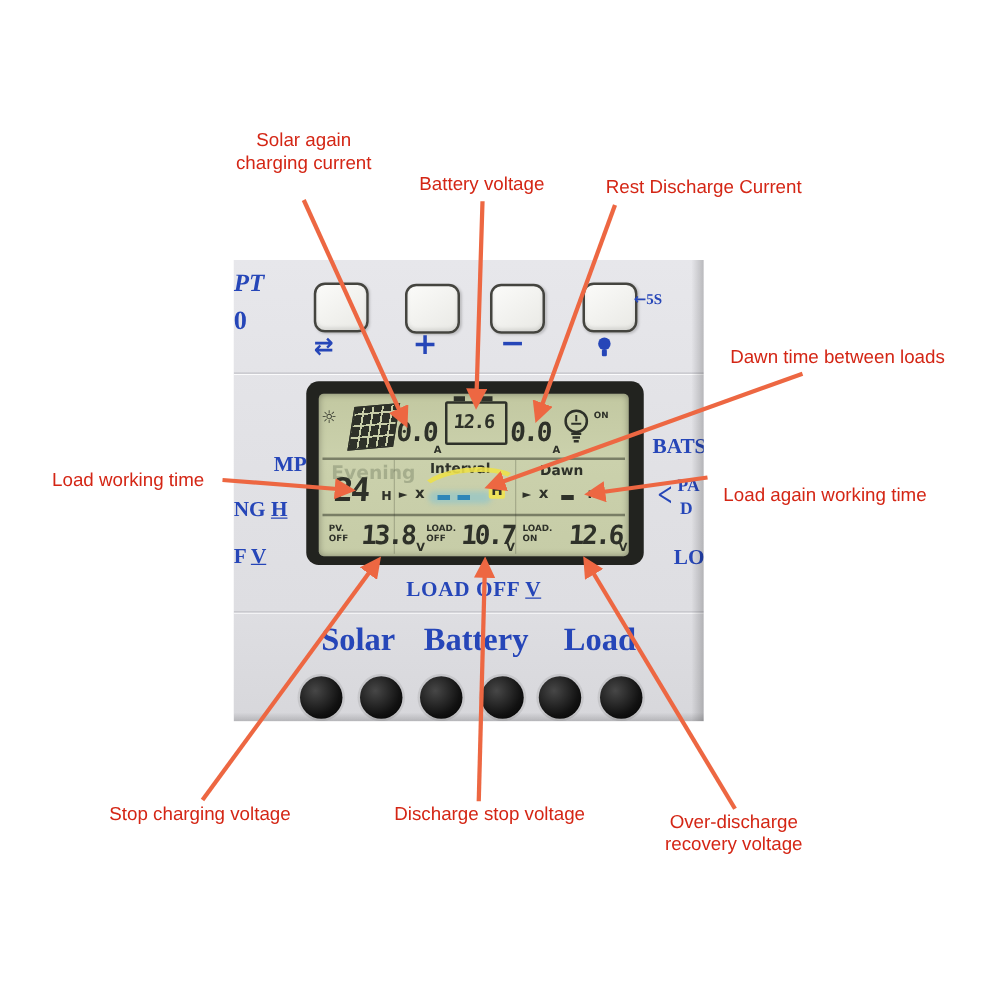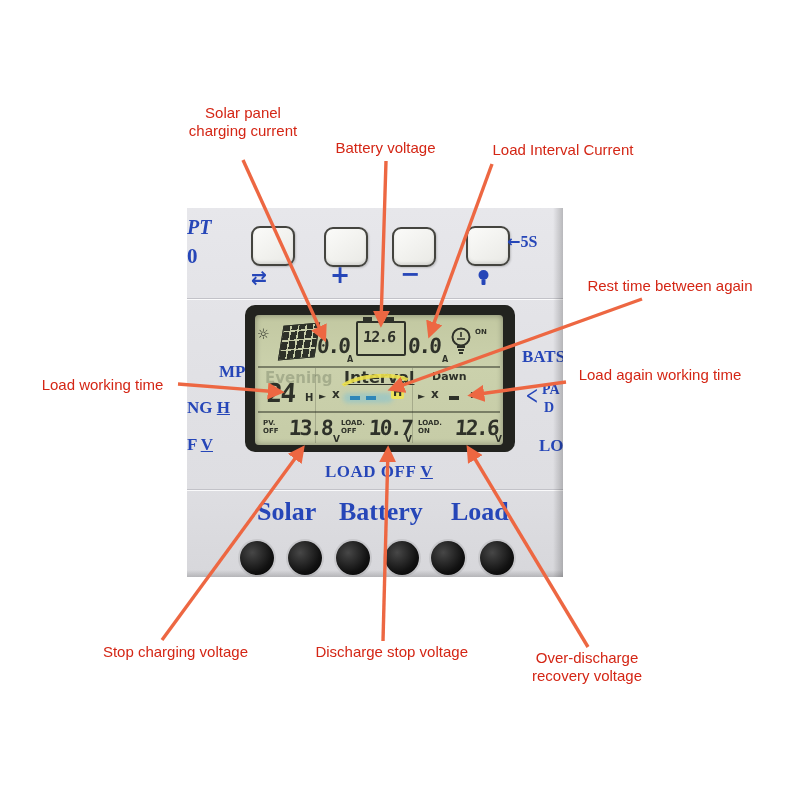--- a/index.html
+++ b/index.html
@@ -7,22 +7,22 @@
        font-family:"Liberation Sans",sans-serif;overflow:hidden;}
 
   
   .ann{position:absolute;color:#d42615;font-size:15px;line-height:18px;
        text-align:center;white-space:pre-line;font-family:"Liberation Sans",sans-serif;}
   .ann-0{left:158px;top:104px;width:170px;}
   .ann-1{left:308px;top:139px;width:155px;}
   .ann-2{left:468px;top:141px;width:190px;}
   .ann-3{left:572px;top:277px;width:196px;}
   .ann-4{left:30px; top:376px;width:145px;}
-  .ann-5{left:562px;top:366px;width:196px;}
-  .ann-6{left:72px; top:643px;width:176px;text-align:right;}
+  .ann-5{left:562px;top:388px;width:196px;}
+  .ann-6{left:72px; top:643px;width:176px;}
   .ann-7{left:280px;top:643px;width:188px;text-align:right;}
   .ann-8{left:498px;top:649px;width:178px;}
 
   #arrow-layer{position:absolute;left:0;top:0;width:800px;height:800px;
                pointer-events:none;z-index:40;}
 
   
   .device{position:absolute;left:187px;top:208px;width:376px;height:369px;
           background:linear-gradient(180deg,#e7e7eb 0%,#e1e1e5 45%,#dedee2 76%,#d7d7db 100%);
           overflow:hidden;}
@@ -42,21 +42,21 @@
        background:linear-gradient(145deg,#fbfbf9,#e9e9e5);
        box-shadow:inset 0 -2px 3px rgba(0,0,0,.10),1px 1px 2px rgba(0,0,0,.18);}
   .btn-0{left:64px;top:18px;} .btn-1{left:137px;top:19px;}
   .btn-2{left:205px;top:19px;} .btn-3{left:279px;top:18px;}
   .btn-sym{position:absolute;color:#2646b8;font-weight:bold;
            font-family:"DejaVu Sans",sans-serif;}
   .sym-0{left:64px;top:58px;font-size:19px;}
   .sym-1{left:143px;top:53px;font-size:24px;}
   .sym-2{left:213px;top:52px;font-size:24px;}
   .lamp-btn-icon{position:absolute;left:290px;top:61px;}
-  .hold-hint{position:absolute;left:320px;top:24px;font-size:16px;}
+  .hold-hint{position:absolute;left:320px;top:24px;font-size:12px;}
   .hold-hint .arr{font-family:"DejaVu Sans",sans-serif;font-weight:bold;}
 
   .side-label{position:absolute;font-size:17px;}
   .lbl-temp{left:0px;top:154px;padding-left:32px;}
   .lbl-working{left:0px;top:190px;}
   .lbl-off{left:0px;top:227px;}
   .u{text-decoration:underline;}
   .lbl-bat{left:335px;top:139px;font-size:17px;}
   .lbl-chevron{left:339px;top:176px;font-size:21px;transform:scaleY(1.3);}
   .lbl-pa{left:355px;top:174px;font-size:14px;}
@@ -103,21 +103,21 @@
   .bat-bump{position:absolute;top:-6px;width:9px;height:4px;background:#2e3129;}
   .bump-l{left:5px;} .bump-r{left:27px;}
   .val-batt{left:5px;top:5px;font-size:15px;letter-spacing:-1px;}
   .val-load{left:153px;top:19px;font-size:21px;}
   .unit-a2{left:187px;top:40px;font-size:8px;}
   .bulb-lcd{position:absolute;left:194px;top:11px;}
   .lamp-state{left:220px;top:13px;font-size:7px;}
 
   .phase{font-weight:bold;font-family:"DejaVu Sans",sans-serif;position:absolute;}
   .phase-evening{left:10px;top:54px;font-size:15px;color:rgba(62,74,54,.26);}
-  .phase-interval{left:89px;top:53px;font-size:16px;text-decoration:underline;}
+  .phase-interval{left:89px;top:53px;font-size:11px;}
   .phase-dawn{left:177px;top:55px;font-size:11px;}
   .val-hours{left:12px;top:63px;font-size:26px;}
   .unit-h{left:50px;top:77px;font-size:10px;}
   .tarrow{position:absolute;font-size:9px;font-family:"DejaVu Sans",sans-serif;color:#2e3129;}
   .ta-1{left:64px;top:76px;} .ta-2{left:163px;top:76px;}
   .ttimes{position:absolute;font-size:12px;font-weight:bold;font-family:"DejaVu Sans",sans-serif;}
   .tt-1{left:77px;top:72px;} .tt-2{left:176px;top:72px;}
   .seg-dash{position:absolute;width:10px;height:4px;top:81px;}
   .dash-blue{background:#2e86b8;} .dash-dark{background:#2e3129;}
   .db-1{left:95px;} .db-2{left:111px;} .dd-1{left:194px;}
@@ -243,25 +243,25 @@
   <div class="screw sc-1"></div>
   <div class="screw sc-2"></div>
   <div class="screw sc-3"></div>
   <div class="screw sc-4"></div>
   <div class="screw sc-5"></div>
 
   <div class="edge-shadow-right"></div>
   <div class="edge-shadow-bottom"></div>
 </div>
 
-<div class="ann ann-0">Solar panel
+<div class="ann ann-0">Solar again
 charging current</div>
 <div class="ann ann-1">Battery voltage</div>
-<div class="ann ann-2">Load Interval Current</div>
-<div class="ann ann-3">Rest time between again</div>
+<div class="ann ann-2">Rest Discharge Current</div>
+<div class="ann ann-3">Dawn time between loads</div>
 <div class="ann ann-4">Load working time</div>
 <div class="ann ann-5">Load again working time</div>
 <div class="ann ann-6">Stop charging voltage</div>
 <div class="ann ann-7">Discharge stop voltage</div>
 <div class="ann ann-8">Over-discharge
 recovery voltage</div>
 
 <svg id="arrow-layer">
   <defs>
     <marker id="ah" markerWidth="5" markerHeight="5" refX="3.6" refY="2.5" orient="auto">

